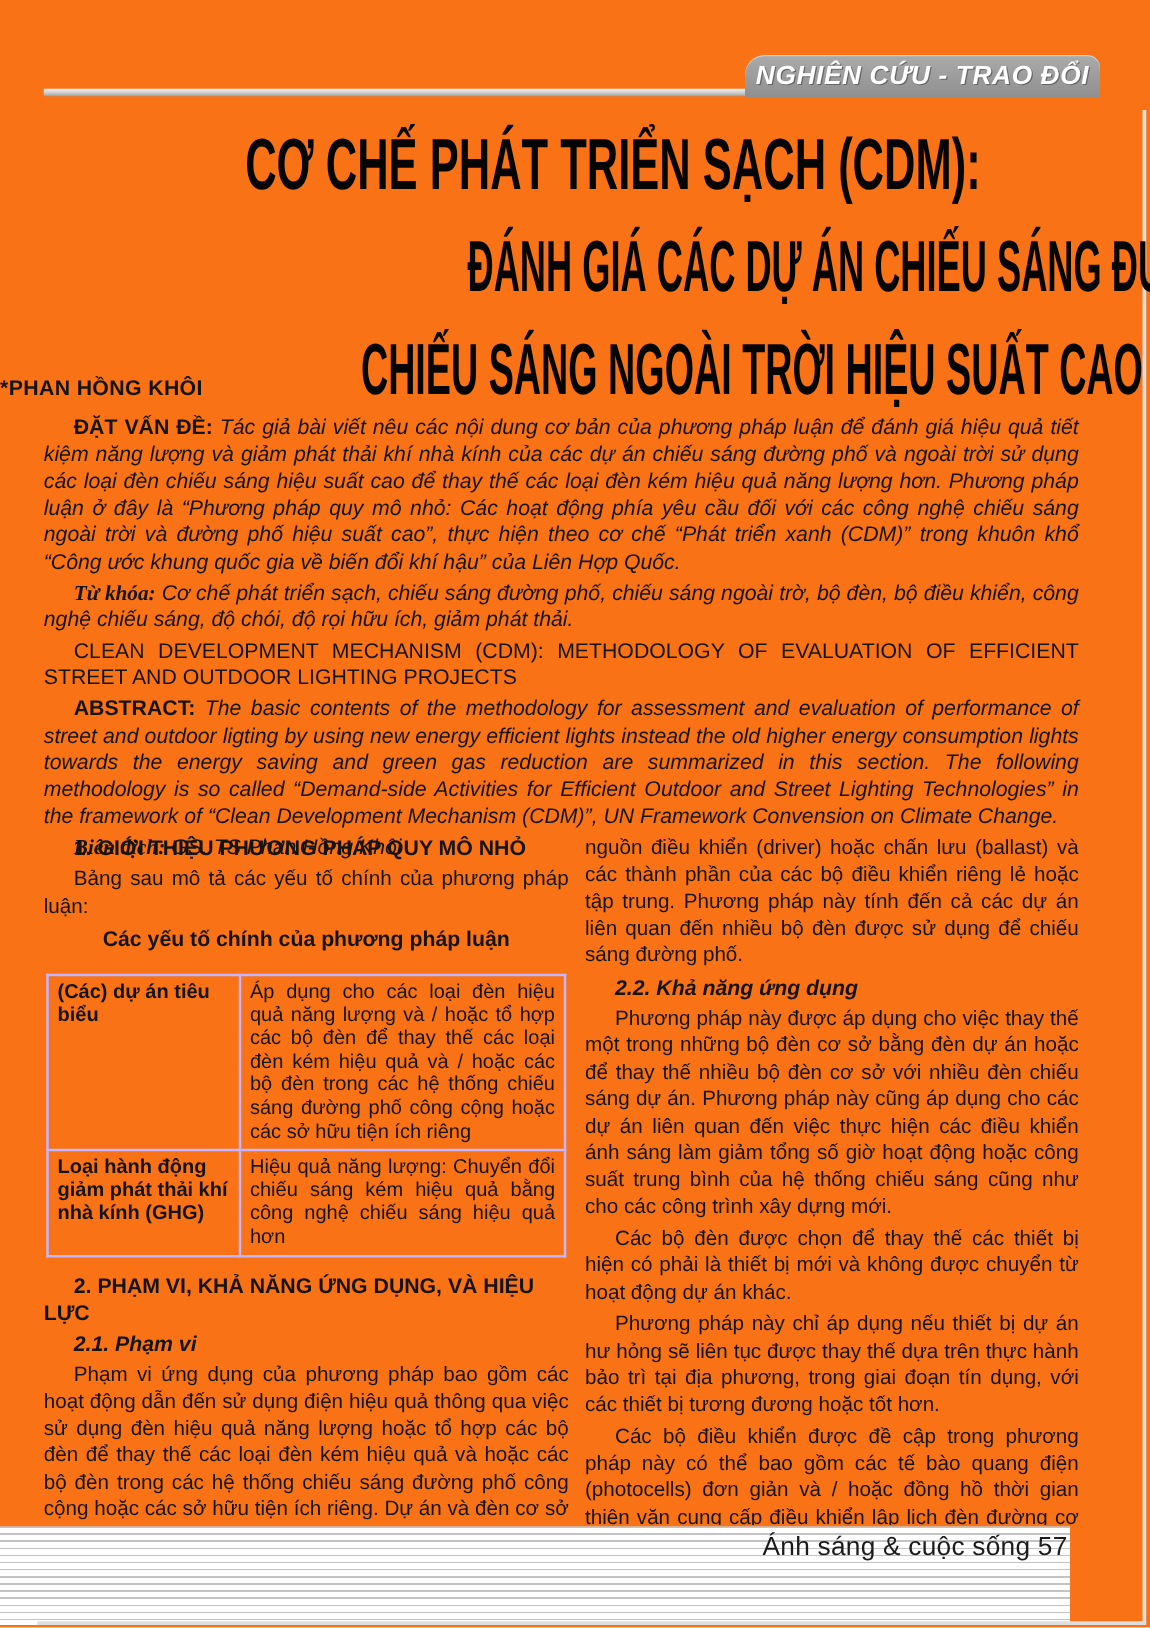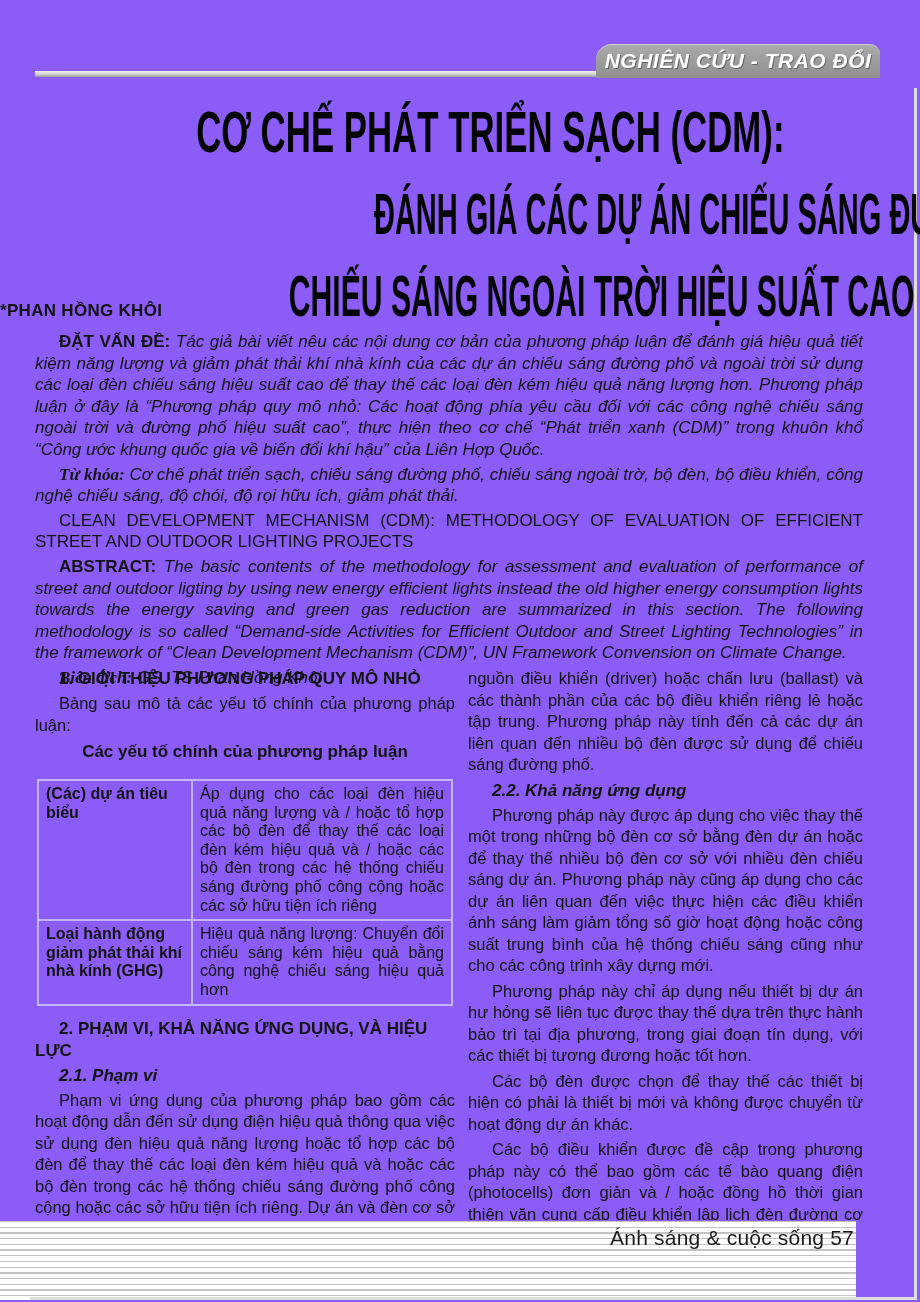--- a/index.html
+++ b/index.html
@@ -1,17 +1,17 @@
 <!DOCTYPE html>
 <html><head>
 <meta charset="utf-8">
 <style>
   html,body{margin:0;padding:0;background:#ffffff;}
   .page{
-    position:relative;width:920px;height:1302px;background:#8b5cf6;overflow:hidden;
+    position:relative;width:920px;height:1302px;background:#f97316;overflow:hidden;
     font-family:"Liberation Sans","DejaVu Sans",sans-serif;color:#141414;
   }
   
   .header-rule{
     position:absolute;left:35px;top:71px;width:845px;height:6px;
     background:linear-gradient(to bottom,#f2f2f2,#c9c9c9 60%,#9b9b9b);z-index:1;
   }
   .badge{
     position:absolute;right:40px;top:44px;width:284px;height:34px;z-index:2;
     background:linear-gradient(to bottom,#ababab,#8f8f8f);
@@ -110,22 +110,22 @@
         </tbody>
       </table>
       <h3 class="sec">2. PHẠM VI, KHẢ NĂNG ỨNG DỤNG, VÀ HIỆU LỰC</h3>
       <h4 class="subsec">2.1. Phạm vi</h4>
       <p>Phạm vi ứng dụng của phương pháp bao gồm các hoạt động dẫn đến sử dụng điện hiệu quả thông qua việc sử dụng đèn hiệu quả năng lượng hoặc tổ hợp các bộ đèn để thay thế các loại đèn kém hiệu quả và hoặc các bộ đèn trong các hệ thống chiếu sáng đường phố công cộng hoặc các sở hữu tiện ích riêng. Dự án và đèn cơ sở hoặc tổ hợp các bộ đèn bao gồm tất cả các bộ phận trong một thiết bị chiếu sáng đường phố, gồm đèn, thấu kính và chóa phản xạ, vỏ cố định, hệ thống dây điện và bộ</p>
     </div>
     <div class="col-right">
       <p class="noindent">nguồn điều khiển (driver) hoặc chấn lưu (ballast) và các thành phần của các bộ điều khiển riêng lẻ hoặc tập trung. Phương pháp này tính đến cả các dự án liên quan đến nhiều bộ đèn được sử dụng để chiếu sáng đường phố.</p>
       <h4 class="subsec">2.2. Khả năng ứng dụng</h4>
       <p>Phương pháp này được áp dụng cho việc thay thế một trong những bộ đèn cơ sở bằng đèn dự án hoặc để thay thế nhiều bộ đèn cơ sở với nhiều đèn chiếu sáng dự án. Phương pháp này cũng áp dụng cho các dự án liên quan đến việc thực hiện các điều khiển ánh sáng làm giảm tổng số giờ hoạt động hoặc công suất trung bình của hệ thống chiếu sáng cũng như cho các công trình xây dựng mới.</p>
+      <p>Các bộ đèn được chọn để thay thế các thiết bị hiện có phải là thiết bị mới và không được chuyển từ hoạt động dự án khác.</p>
       <p>Phương pháp này chỉ áp dụng nếu thiết bị dự án hư hỏng sẽ liên tục được thay thế dựa trên thực hành bảo trì tại địa phương, trong giai đoạn tín dụng, với các thiết bị tương đương hoặc tốt hơn.</p>
-      <p>Các bộ đèn được chọn để thay thế các thiết bị hiện có phải là thiết bị mới và không được chuyển từ hoạt động dự án khác.</p>
       <p>Các bộ điều khiển được đề cập trong phương pháp này có thể bao gồm các tế bào quang điện (photocells) đơn giản và / hoặc đồng hồ thời gian thiên văn cung cấp điều khiển lập lịch đèn đường cơ bản. Các bộ điều khiển cũng có thể bao gồm các hệ thống nâng cao cho phép thực hiện các chiến lược phức tạp hơn, chẳng hạn như năng lượng chiếu sáng đường phố thay đổi động (dim</p>
     </div>
   </div>
 
   <div class="footer-stripes">
     <span class="footer-text">Ánh sáng &amp; cuộc sống 57</span>
   </div>
 
   <div class="edge-right"></div>
   <div class="edge-bottom"></div>

